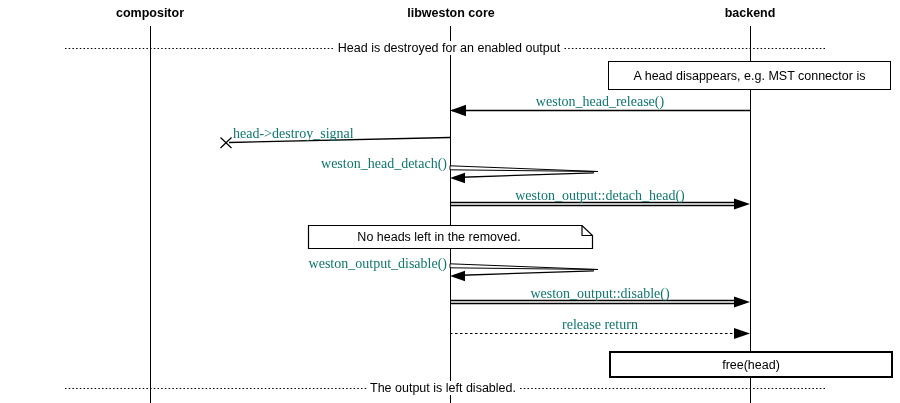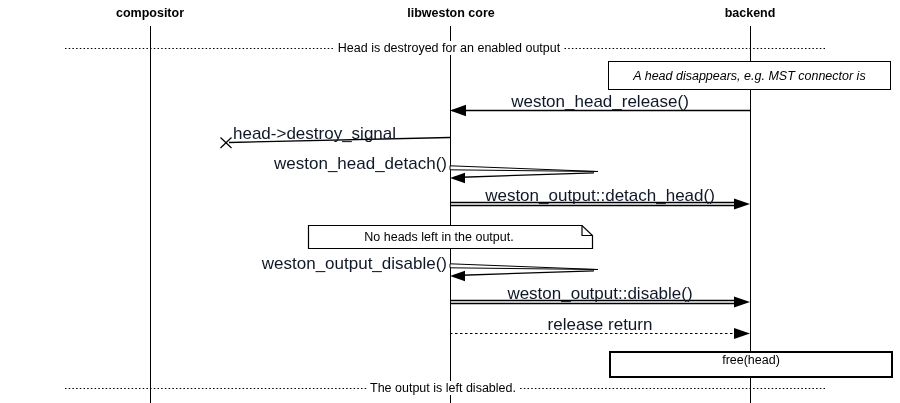--- a/index.html
+++ b/index.html
@@ -1,35 +1,35 @@
 <!DOCTYPE html>
 <html><head>
 <meta charset="utf-8">
 <style>
   html,body{margin:0;padding:0;background:#ffffff;}
   .stage{
     position:relative;width:900px;height:403px;background:#ffffff;overflow:hidden;
     font-family:"Liberation Sans","DejaVu Sans",sans-serif;color:#000;
   }
   .stage svg{position:absolute;left:0;top:0;}
-  .lbl{position:absolute;font-size:17px;line-height:13px;white-space:nowrap;color:#0f172a;}
+  .lbl{position:absolute;font-size:14px;line-height:13px;white-space:nowrap;color:#0f766e;font-family:Liberation Serif, serif;}
   .center{transform:translateX(-50%);}
   .plabel{position:absolute;top:7px;font-size:12.5px;line-height:13px;white-space:nowrap;transform:translateX(-50%);font-weight:bold;}
   .divlbl{position:absolute;transform:translate(-50%,-50%);background:#ffffff;padding:0 3px;
           font-size:12.5px;line-height:14px;white-space:nowrap;}
   .note-plain{
     position:absolute;left:608px;top:61px;width:281px;height:27px;background:#ffffff;
     border:1.5px solid #000;display:flex;flex-direction:column;align-items:center;justify-content:center;
-    font-size:12.5px;line-height:14px;text-align:center;white-space:nowrap;font-style:italic;
+    font-size:12.5px;line-height:14px;text-align:center;white-space:nowrap;
   }
   .note2-text{position:absolute;left:439px;top:237px;transform:translate(-50%,-50%);
               font-size:12.5px;line-height:14px;white-space:nowrap;}
   .action-box{
     position:absolute;left:609px;top:351px;width:280px;height:23px;background:#ffffff;
-    border:2px solid #000;display:flex;align-items:flex-start;justify-content:center;
+    border:2px solid #000;display:flex;align-items:center;justify-content:center;
     font-size:12.5px;white-space:nowrap;
   }
   .rlabel{text-align:right;}
 </style>
 </head>
 <body>
 
 <div class="stage">
 
   <svg width="900" height="403" viewBox="0 0 900 403">
@@ -93,21 +93,21 @@
   <div class="plabel" style="left:451px;">libweston core</div>
   <div class="plabel" style="left:750px;">backend</div>
 
   <div class="divlbl" style="left:449px;top:48px;">Head is destroyed for an enabled output</div>
   <div class="divlbl" style="left:443px;top:388px;">The output is left disabled.</div>
 
   <div class="note-plain">
     <span>A head disappears, e.g. MST connector is</span>
   </div>
 
-  <div class="note2-text">No heads left in the output.</div>
+  <div class="note2-text">No heads left in the removed.</div>
 
   <div class="lbl center" style="left:600px;top:95px;">weston_head_release()</div>
   <div class="lbl" style="left:233px;top:127px;">head-&gt;destroy_signal</div>
   <div class="lbl rlabel" style="right:453px;top:157px;">weston_head_detach()</div>
   <div class="lbl center" style="left:600px;top:189px;">weston_output::detach_head()</div>
   <div class="lbl rlabel" style="right:453px;top:257px;">weston_output_disable()</div>
   <div class="lbl center" style="left:600px;top:287px;">weston_output::disable()</div>
   <div class="lbl center" style="left:600px;top:318px;">release return</div>
 
   <div class="action-box">

